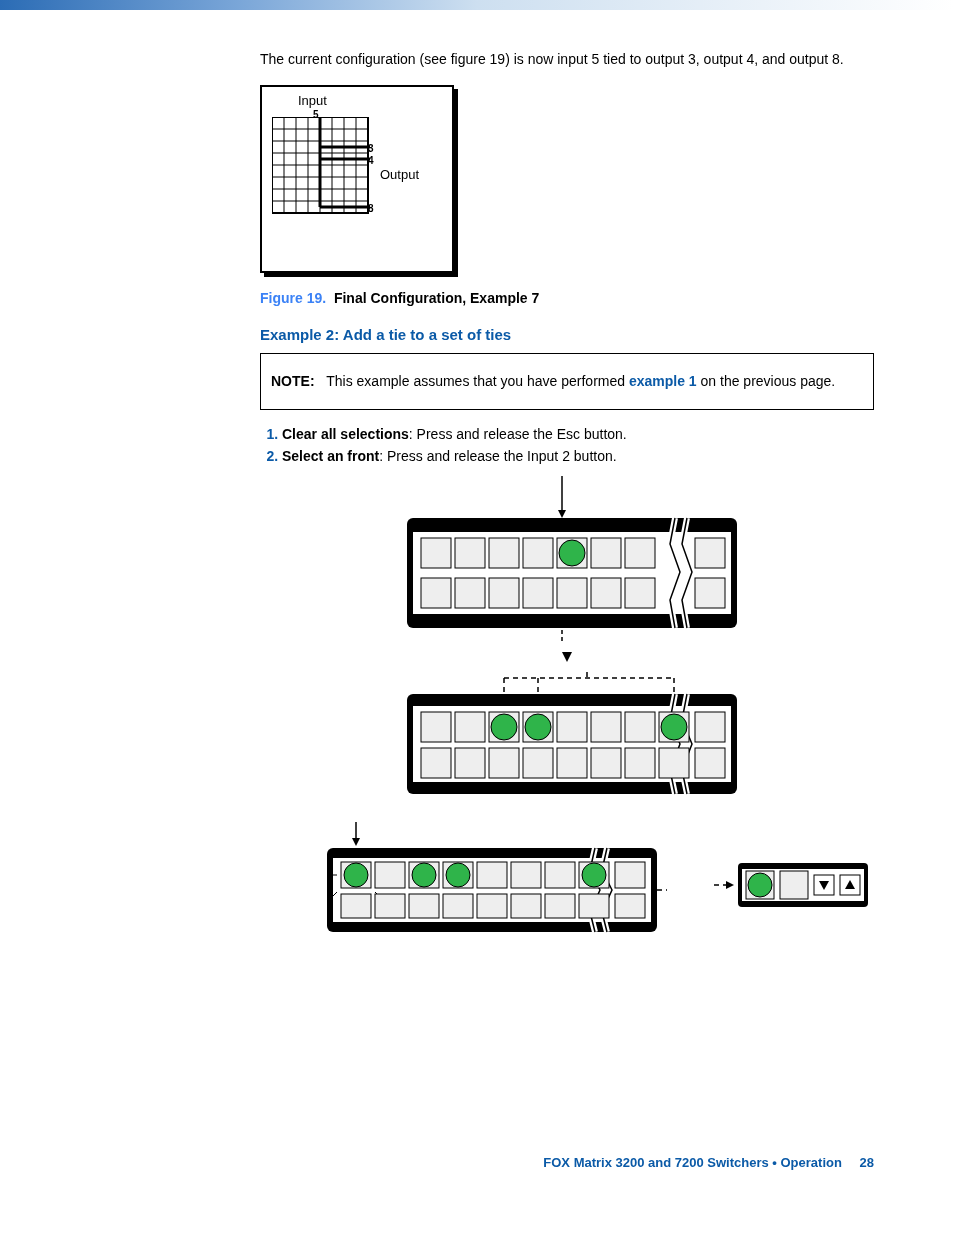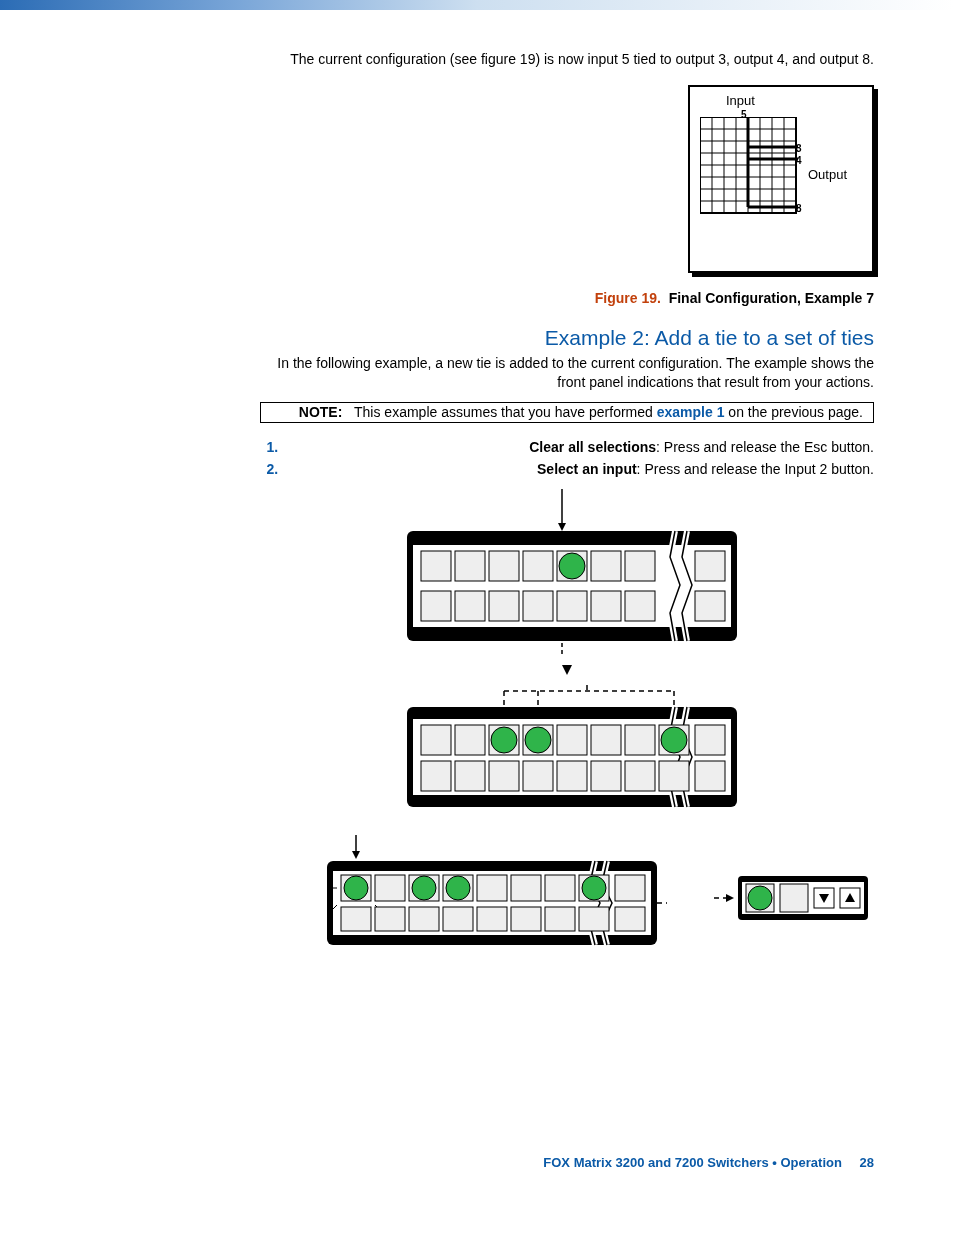--- a/index.html
+++ b/index.html
@@ -13,43 +13,42 @@
   }
   .topbar {
     height: 10px;
     background: linear-gradient(to right, #2b6cb5 0%, #7aa6d8 25%, #cddff0 50%, #ffffff 100%);
   }
   .page {
     padding: 40px 80px 30px 260px;
     box-sizing: border-box;
     min-height: 1180px;
     position: relative;
-    text-align: right;
   }
   .body-text {
     line-height: 1.35;
     margin: 0 0 10px 0;
   }
   .fig-caption {
     margin: 10px 0 20px 0;
     font-weight: bold;
   }
   .fig-ref {
-    color: #c2410c;
+    color: #3b82f6;
     font-weight: bold;
   }
   .section-title {
     color: #0b5aa7;
-    font-weight: normal;
-    font-size: 21px;
-    margin: 18px 0 4px 12px;
+    font-weight: bold;
+    font-size: 15px;
+    margin: 18px 0 4px 0;
   }
   .note-box {
     border: 1px solid #000;
-    padding: 0 10px;
+    padding: 18px 10px;
     margin: 10px 0 14px 0;
     line-height: 1.4;
   }
   .link {
     color: #0b5aa7;
     font-weight: bold;
   }
   ol.steps {
     margin: 16px 0 0 0;
     padding-left: 22px;
@@ -78,21 +77,21 @@
   .grid-wrap {
     display:inline-block;
     border: 2px solid #000;
     box-shadow: 4px 4px 0 #000;
     padding: 0;
     margin: 6px 0 4px 0;
     position: relative;
     box-sizing: border-box;
   }
   .grid-inner {
-    padding: 10px 10px 14px 10px;
+    padding: 10px 18px 14px 10px;
     position: relative;
     height: 160px;
     width: 162px;
   }
   .grid-label-input {
     position:absolute;
     top: 6px; left: 36px;
     font-size: 13px;
   }
   .grid-label-output {
@@ -156,33 +155,32 @@
       </svg>
     </div>
   </div>
 
   <p class="fig-caption">
     <span class="fig-ref">Figure 19.</span>
     &nbsp;<span>Final Configuration, Example 7</span>
   </p>
 
   <div class="section-title">Example 2: Add a tie to a set of ties</div>
-  <p class="body-text">In the following example, a new tie is added to the current configuration. The example shows the front panel indications that result from your actions.</p>
 
   <div class="note-box">
     <span class="step-bold">NOTE:</span>
     &nbsp;&nbsp;<span>This example assumes that you have performed </span><span class="link">example 1</span><span> on the previous page.</span>
   </div>
 
   <ol class="steps">
     <li>
       <span class="step-bold">Clear all selections</span><span>: Press and release the Esc button.</span>
     </li>
     <li>
-      <span class="step-bold">Select an input</span><span>: Press and release the Input 2 button.</span>
+      <span class="step-bold">Select an front</span><span>: Press and release the Input 2 button.</span>
     </li>
   </ol>
 
   
   <div class="panel-container">
     <svg class="panel-svg" width="360" height="170">
 
       <line x1="175" y1="2" x2="175" y2="38" stroke="#000" stroke-width="1.5"></line>
       <polygon points="175,44 171,36 179,36" fill="#000"></polygon>
 

